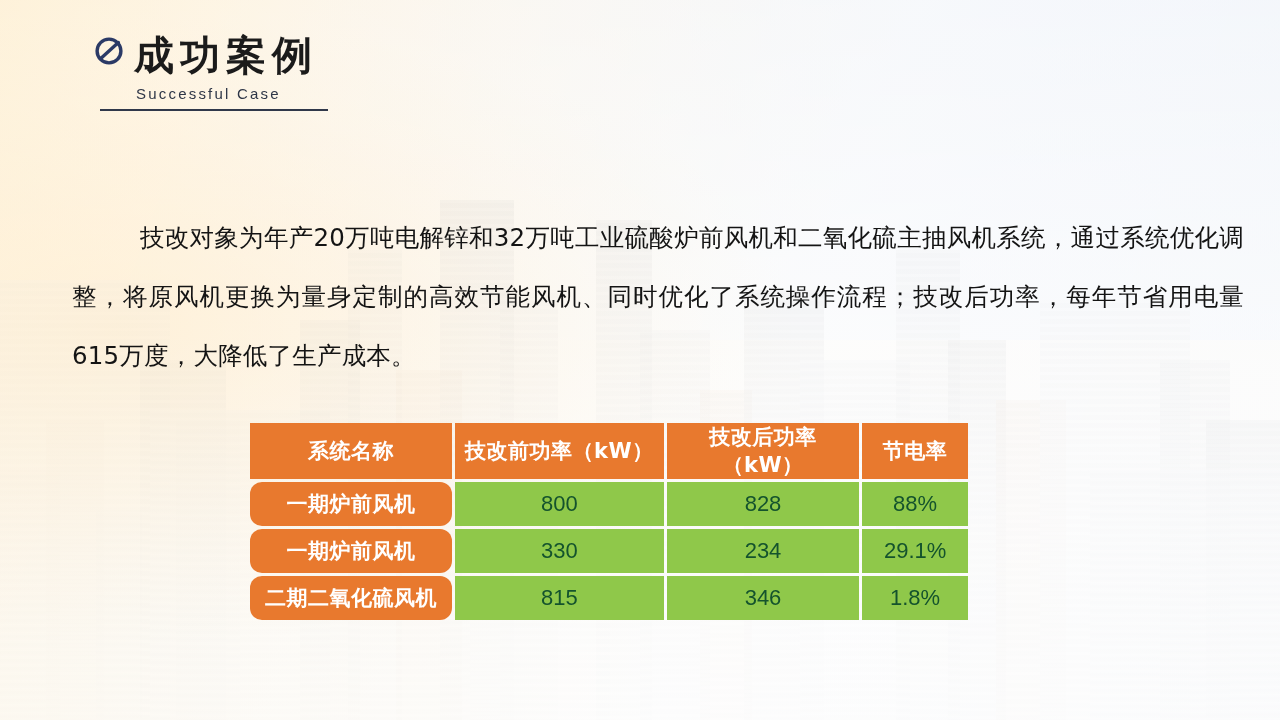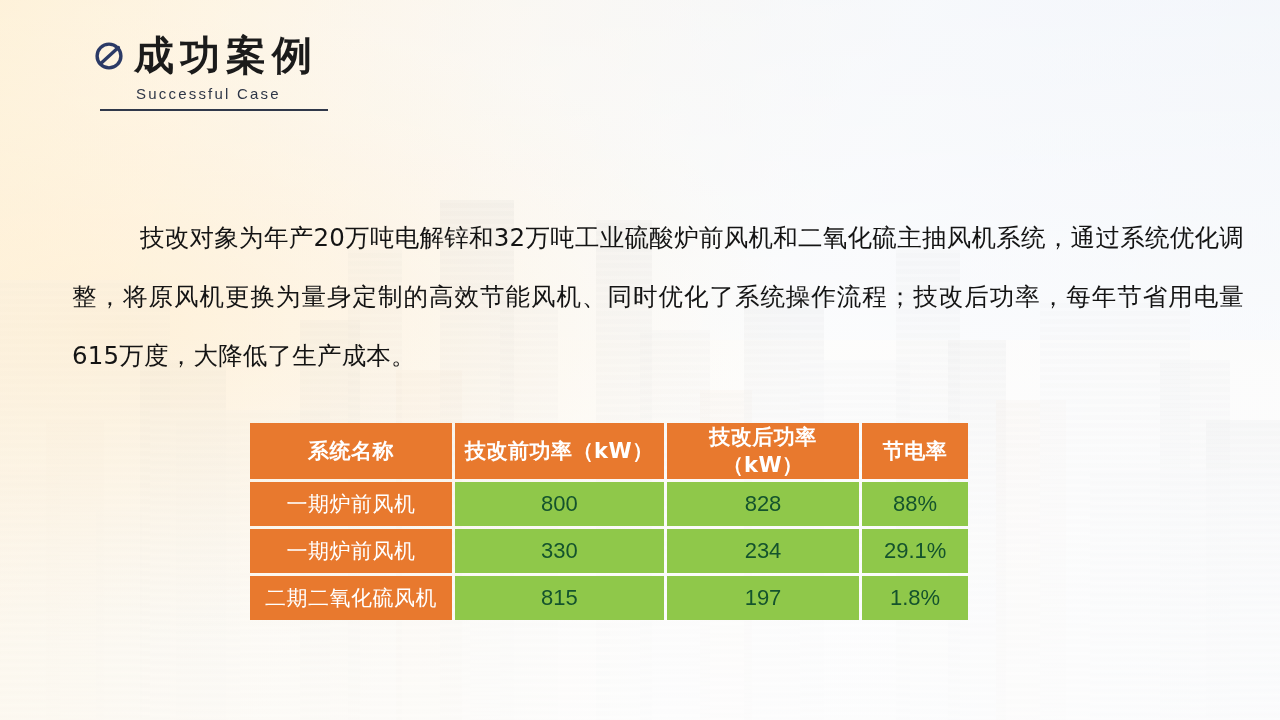--- a/index.html
+++ b/index.html
@@ -66,21 +66,21 @@
   }
   .wash {
     position:absolute; inset:0;
     background:linear-gradient(110deg, rgba(255,246,226,0.55) 0%, rgba(255,250,240,0.45) 30%, rgba(255,255,255,0.52) 60%, rgba(252,253,255,0.48) 100%);
   }
 
   
   .content { position:absolute; inset:0; }
 
   .title-block { position:absolute; left:92px; top:34px; }
-  .title-row { display:flex; align-items:center; gap:8px; }
+  .title-row { display:flex; align-items:flex-start; gap:8px; }
   .brand-icon { width:34px; height:34px; flex:0 0 auto; display:block; }
   .title-main {
     font-size:40px; font-weight:bold; color:#1b1b1b;
     letter-spacing:6px; line-height:1.08;
     font-family:"DejaVu Sans","Liberation Sans",sans-serif;
   }
   .title-sub {
     margin-top:8px; margin-left:44px;
     font-size:15px; letter-spacing:2.2px; color:#2e3647;
     font-family:"Liberation Sans",sans-serif;
@@ -108,22 +108,22 @@
   .tbl-wrap { position:absolute; left:247px; top:420px; width:724px; }
   table.data { border-collapse:separate; border-spacing:3px; width:100%; }
   table.data th, table.data td {
     text-align:center; vertical-align:middle; height:44px; padding:0 4px;
   }
   table.data th {
     background:#e8792e; color:#ffffff; font-size:21px; font-weight:bold;
     font-family:"DejaVu Sans","Liberation Sans",sans-serif; letter-spacing:0.5px;
   }
   table.data td.rowhead {
-    background:#e8792e; color:#ffffff; font-size:21px; font-weight:normal;
-    font-family:"DejaVu Sans","Liberation Sans",sans-serif; letter-spacing:0.5px;
+    background:#e8792e; color:#ffffff; font-size:21px; font-weight:bold;
+    font-family:"DejaVu Sans","Liberation Sans",sans-serif; letter-spacing:0.5px;border-radius:12px;
   }
   table.data td.val {
     background:#8fc84a; color:#14532d; font-size:22px;
     font-family:"Liberation Sans",sans-serif;
   }
   col.c1 { width:208px; }
   col.c2 { width:213px; }
   col.c3 { width:196px; }
   col.c4 { width:107px; }
 </style>
@@ -208,21 +208,21 @@
           </tr>
           <tr>
             <td class="rowhead">一期炉前风机</td>
             <td class="val">330</td>
             <td class="val">234</td>
             <td class="val">29.1%</td>
           </tr>
           <tr>
             <td class="rowhead">二期二氧化硫风机</td>
             <td class="val">815</td>
-            <td class="val">197</td>
+            <td class="val">346</td>
             <td class="val">1.8%</td>
           </tr>
         </tbody>
       </table>
     </div>
 
   </div>
 </div>
 
 </body></html>

